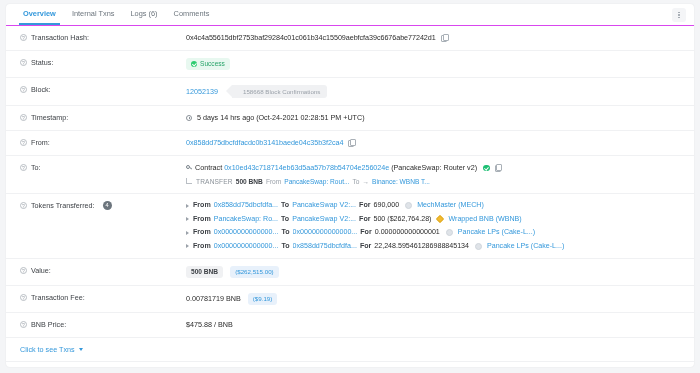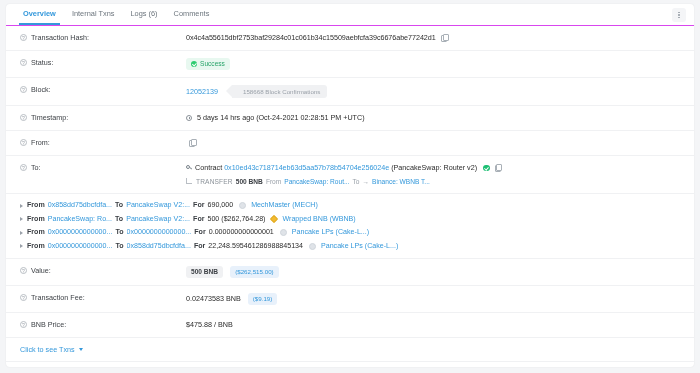--- a/index.html
+++ b/index.html
@@ -476,20 +476,21 @@
         <span>5 days 14 hrs ago (Oct-24-2021 02:28:51 PM +UTC)</span>
       </div>
     </div>
 
     <div class="row">
       <div class="row-label">
         <span class="qmark">?</span>
         <span>From:</span>
       </div>
       <div class="row-value">
+        <a class="lnk mono-addr">0x858dd75dbcfdfacdc0b3141baede04c35b3f2ca4</a>
         <span class="copy-icon"></span>
       </div>
     </div>
 
     <div class="row">
       <div class="row-label">
         <span class="qmark">?</span>
         <span>To:</span>
       </div>
       <div class="row-value">
@@ -507,20 +508,25 @@
           <span>From</span>
           <a class="lnk">PancakeSwap: Rout...</a>
           <span>To</span>
           <span>→</span>
           <a class="lnk">Binance: WBNB T...</a>
         </div>
       </div>
     </div>
 
     <div class="row">
+      <div class="row-label">
+        <span class="qmark">?</span>
+        <span>Tokens Transferred:</span>
+        <span class="count-badge">4</span>
+      </div>
       <div class="row-value">
         <div class="tt-list">
 
           <div class="tt-row">
             <span class="caret"></span>
             <span class="kw">From</span>
             <a class="lnk addr-trunc">0x858dd75dbcfdfa...</a>
             <span class="kw">To</span>
             <a class="lnk addr-trunc">PancakeSwap V2:...</a>
             <span class="kw">For</span>
@@ -579,21 +585,21 @@
         <span class="usd-badge">($262,515.00)</span>
       </div>
     </div>
 
     <div class="row">
       <div class="row-label">
         <span class="qmark">?</span>
         <span>Transaction Fee:</span>
       </div>
       <div class="row-value">
-        <span class="txt">0.02473583 BNB</span>
+        <span class="txt">0.00781719 BNB</span>
         <span class="usd-badge">($9.19)</span>
       </div>
     </div>
 
     <div class="row">
       <div class="row-label">
         <span class="qmark">?</span>
         <span>BNB Price:</span>
       </div>
       <div class="row-value">$475.88 / BNB</div>

